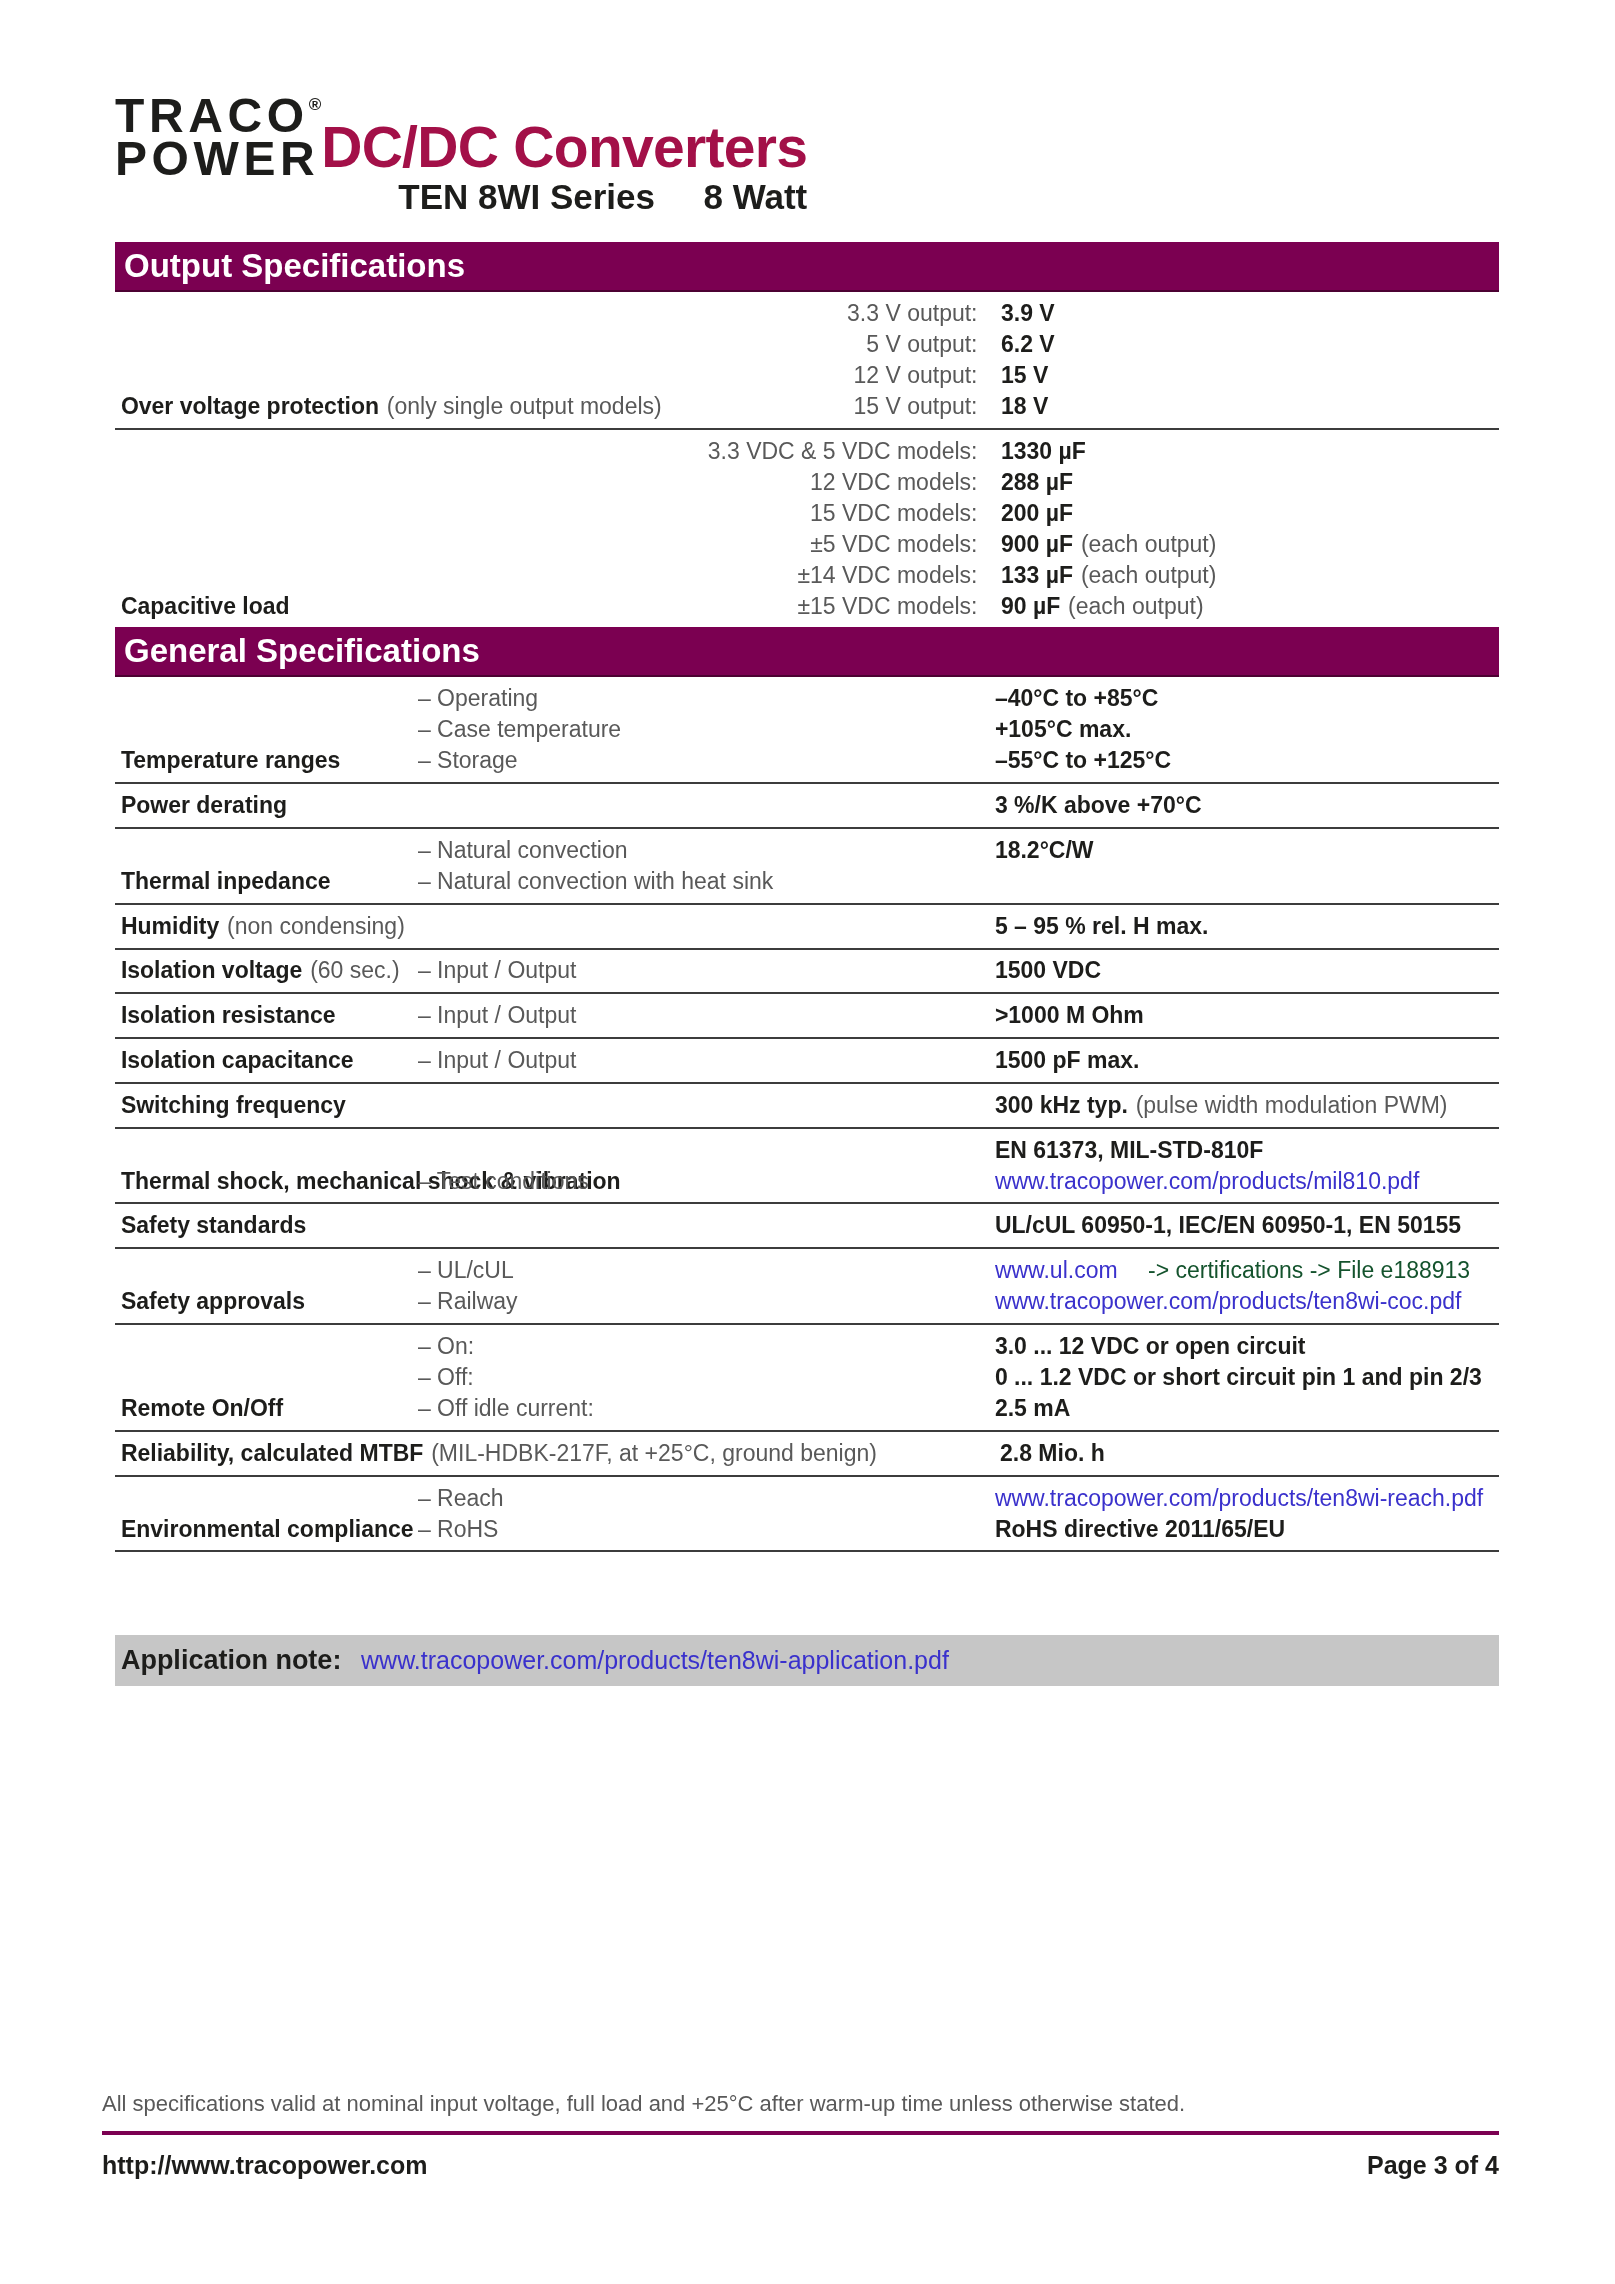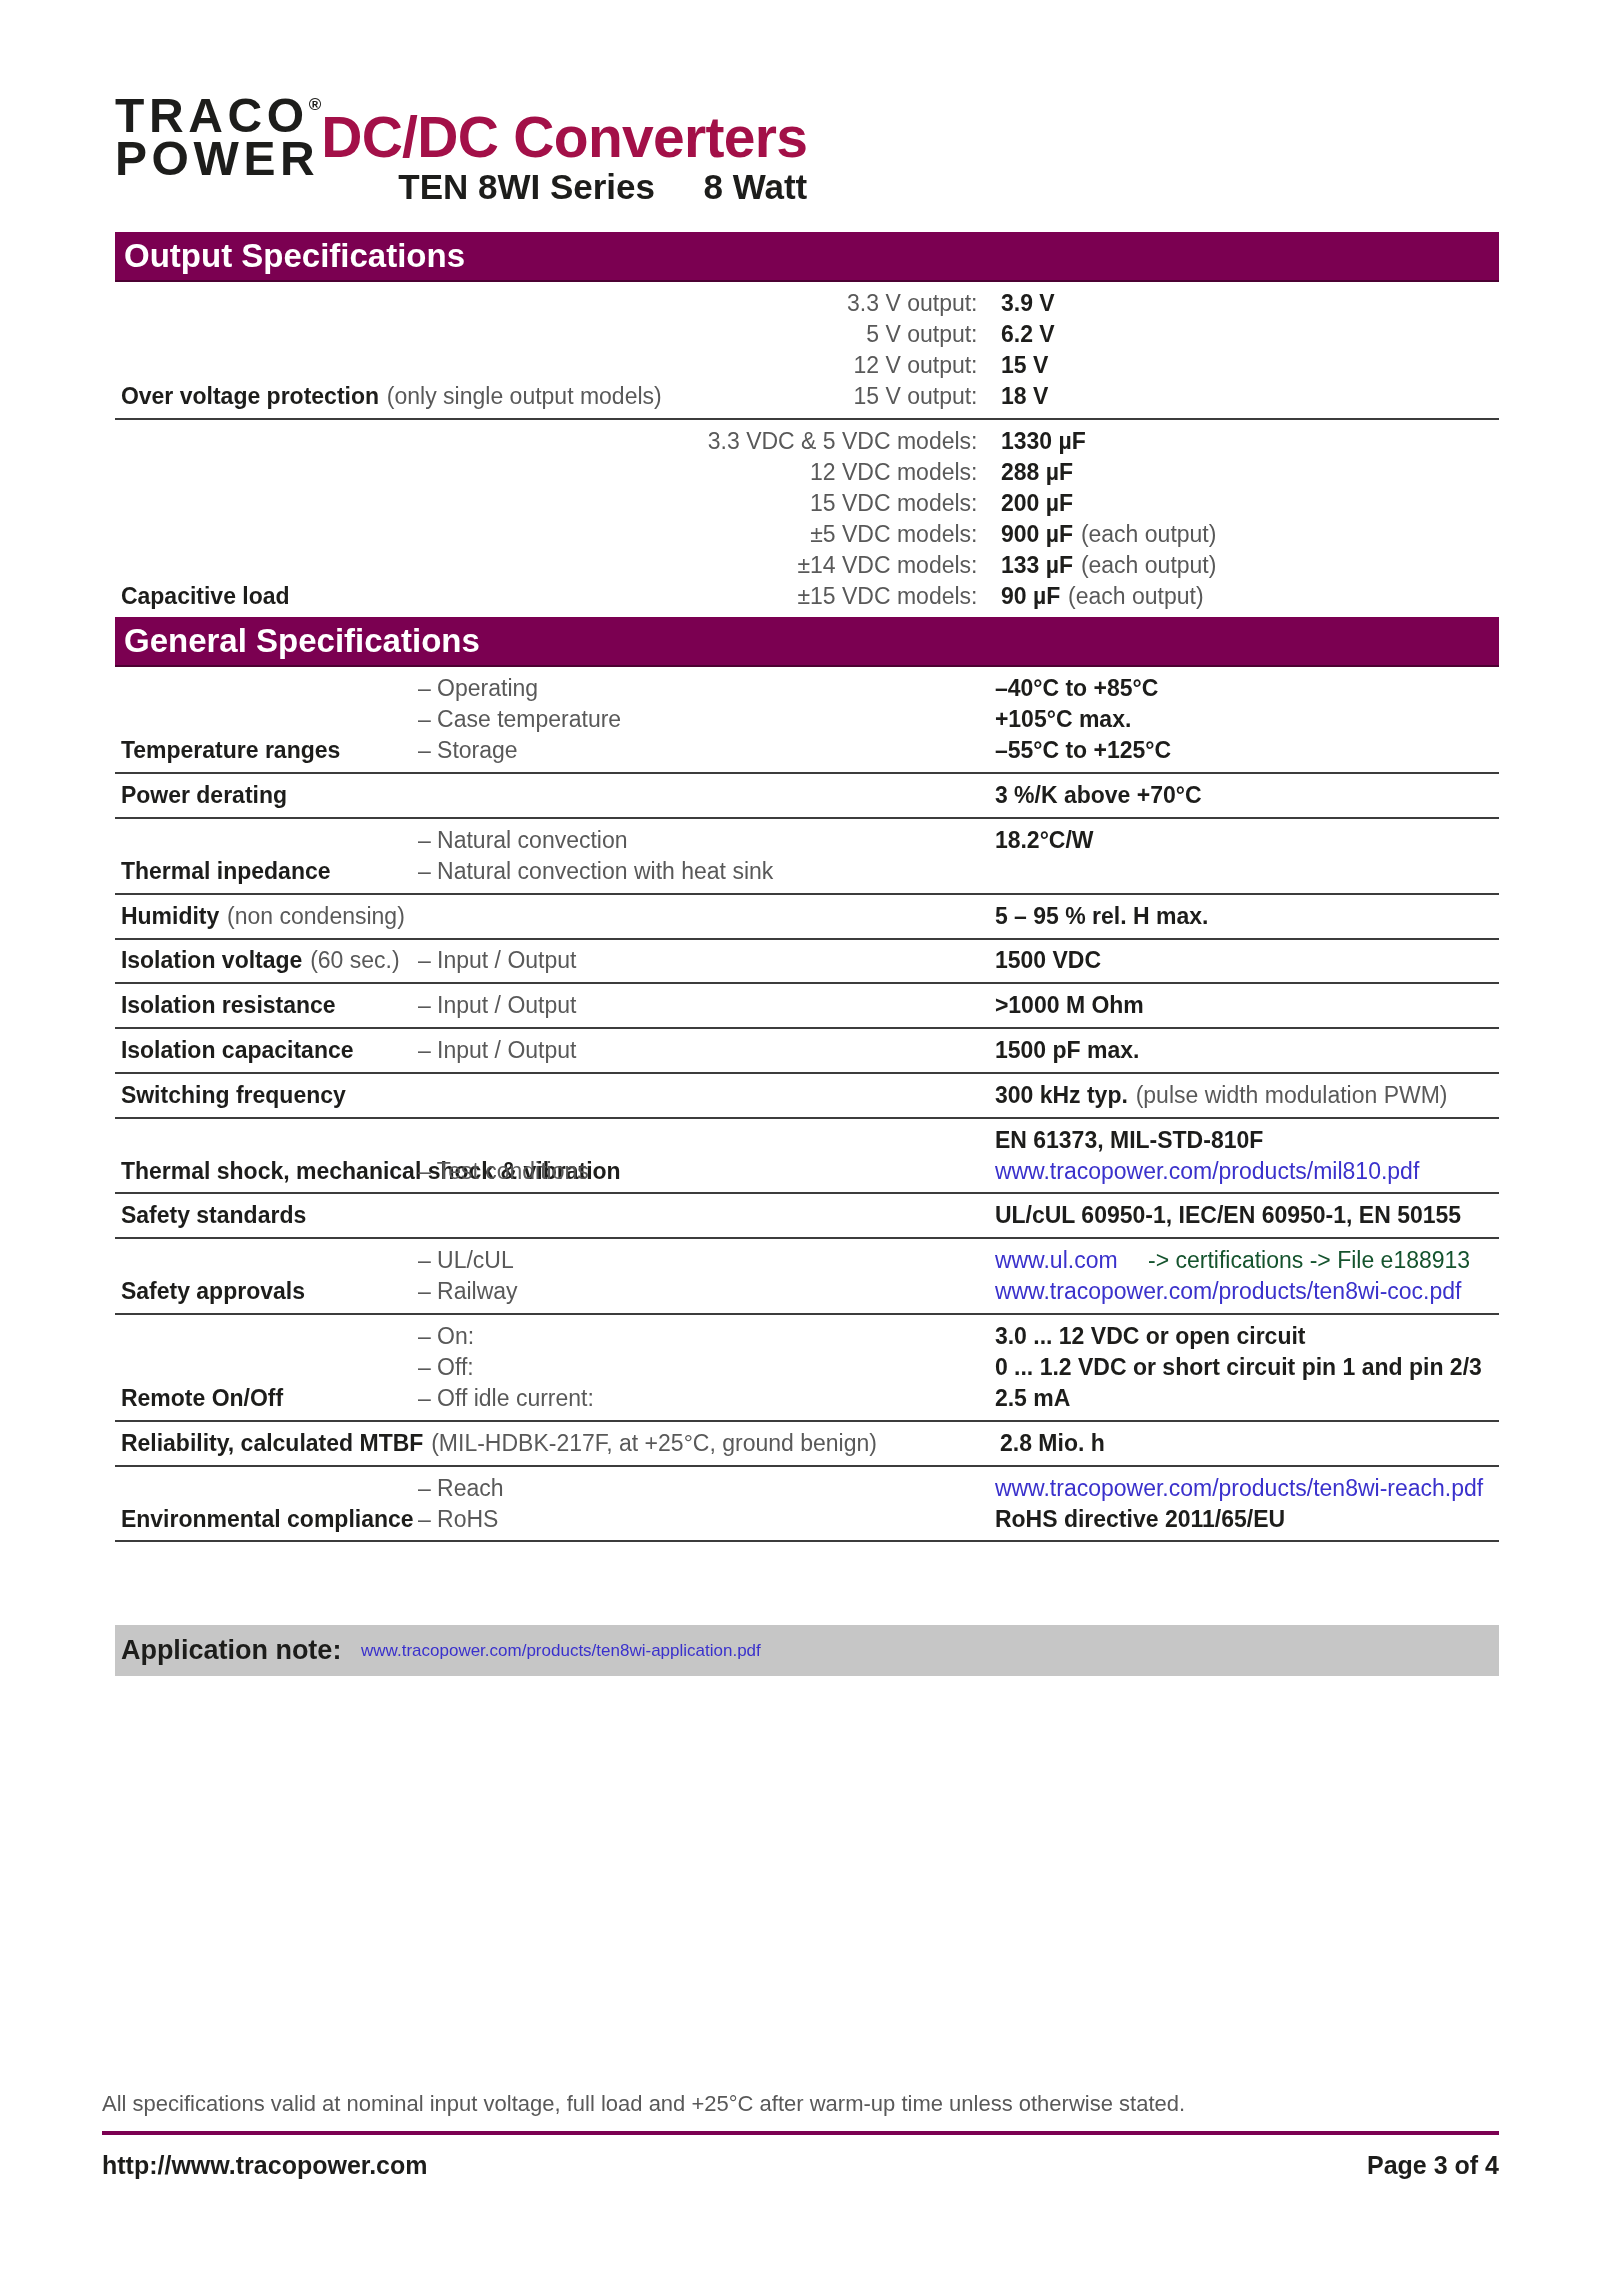--- a/index.html
+++ b/index.html
@@ -21,21 +21,21 @@
     padding: 83px 117px 0 115px;
   }
   .logo {
     font-size: 48px;
     font-weight: bold;
     letter-spacing: 4.6px;
     line-height: 43px;
     color: #1d1d1b;
   }
   .logo sup { font-size: 17px; letter-spacing: 0; vertical-align: 22px; }
-  .title-block { margin-top: 28px; text-align: right; }
+  .title-block { margin-top: 38px; text-align: right; }
   .doc-title {
     font-size: 57px;
     font-weight: bold;
     line-height: 53px;
     color: #a31048;
     letter-spacing: -0.7px;
   }
   .doc-sub {
     display: flex;
     justify-content: space-between;
@@ -91,21 +91,21 @@
   .app-band {
     margin: 83px 117px 0 115px;
     height: 51px;
     background: #c6c6c6;
     display: flex;
     align-items: center;
     padding-left: 5.9px;
     gap: 8px;
   }
   .app-label { font-size: 27px; font-weight: bold; color: #1d1d1b; }
-  .app-link { font-size: 17px; margin-left: 11.7px; color: #3a31cc; cursor: pointer; }
+  .app-link { font-size: 25px; margin-left: 11.7px; color: #3a31cc; cursor: pointer; }
   
   .bottom-block {
     position: absolute;
     left: 102px;
     right: 117px;
     top: 2091px;
   }
   .foot-note { font-size: 22px; color: #595959; line-height: 26px; }
   .foot-rule { height: 3.9px; background: #7b0051; margin-top: 14.3px; }
   .footer-row {

